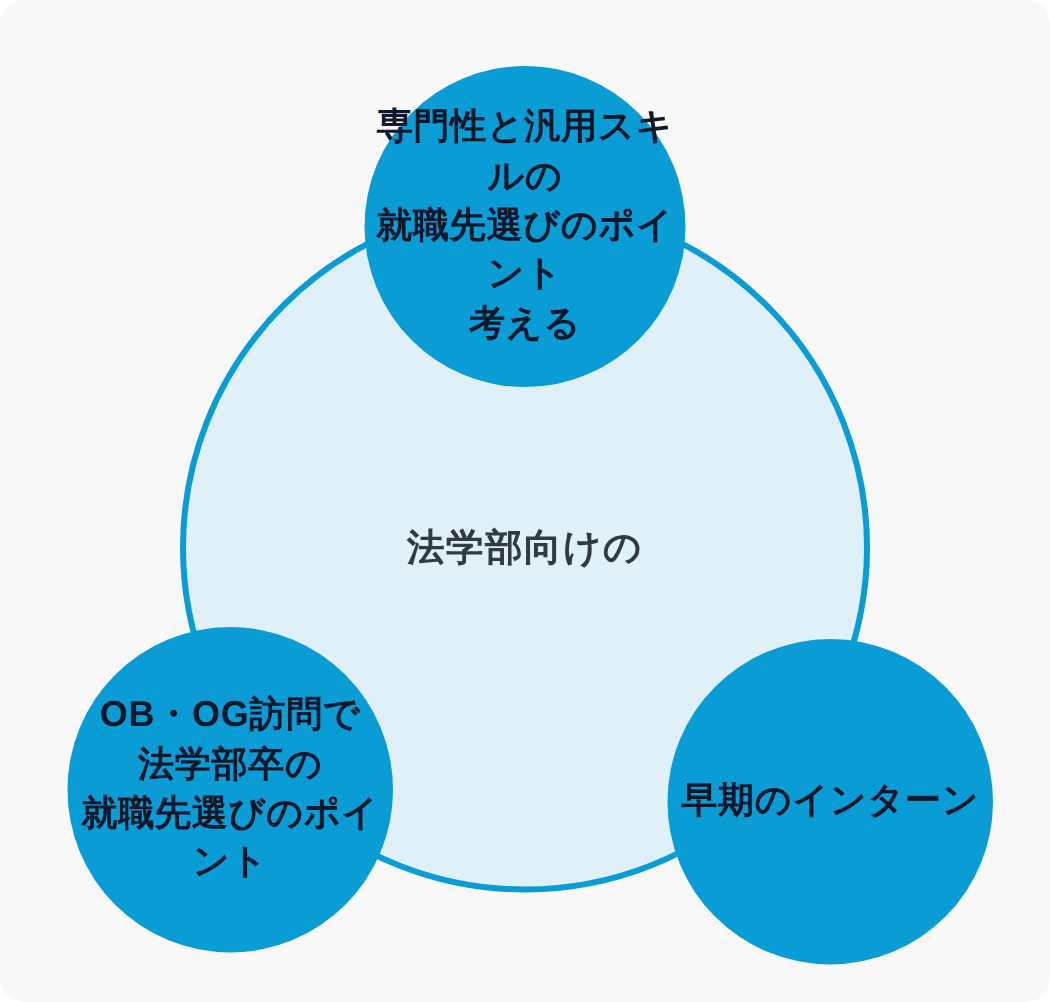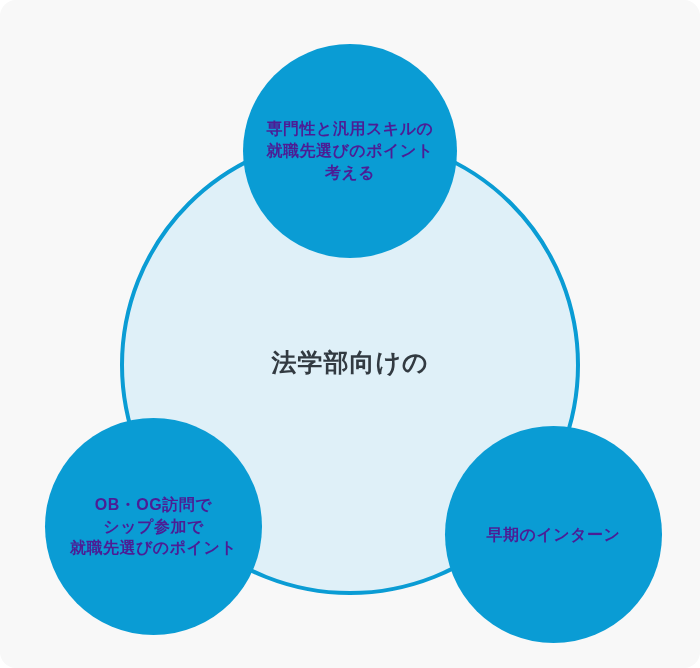--- a/index.html
+++ b/index.html
@@ -21,21 +21,20 @@
     left: 120px;
     top: 135px;
     width: 452px;
     height: 452px;
     background: #dff0f8;
     border: 4px solid #0a9cd4;
     border-radius: 50%;
     display: flex;
     align-items: center;
     justify-content: center;
-    font-family: Liberation Mono, monospace;
   }
   .center-text {
     text-align: center;
     color: #323a41;
     font-weight: bold;
     font-size: 25px;
     line-height: 1.3;
     letter-spacing: 1px;
   }
   .center-text span { display: block; }
@@ -60,23 +59,23 @@
     height: 217px;
   }
   .node-bottom-right {
     left: 445px;
     top: 426px;
     width: 217px;
     height: 217px;
   }
   .node-text {
     text-align: center;
-    color: #4c1d95;
+    color: #0f172a;
     font-weight: bold;
-    font-size: 16px;
+    font-size: 24px;
     line-height: 1.37;
     letter-spacing: 0.5px;
   }
   .node-text span { display: block; }
 </style>
 </head>
 <body>
 
 <div class="canvas">
 
@@ -90,21 +89,21 @@
     <div class="node-text">
       <span>専門性と汎用スキルの</span>
       <span>就職先選びのポイント</span>
       <span>考える</span>
     </div>
   </div>
 
   <div class="node node-bottom-left">
     <div class="node-text">
       <span>OB・OG訪問で</span>
-      <span>シップ参加で</span>
+      <span>法学部卒の</span>
       <span>就職先選びのポイント</span>
     </div>
   </div>
 
   <div class="node node-bottom-right">
     <div class="node-text">
       <span>早期のインターン</span>
     </div>
   </div>
 

